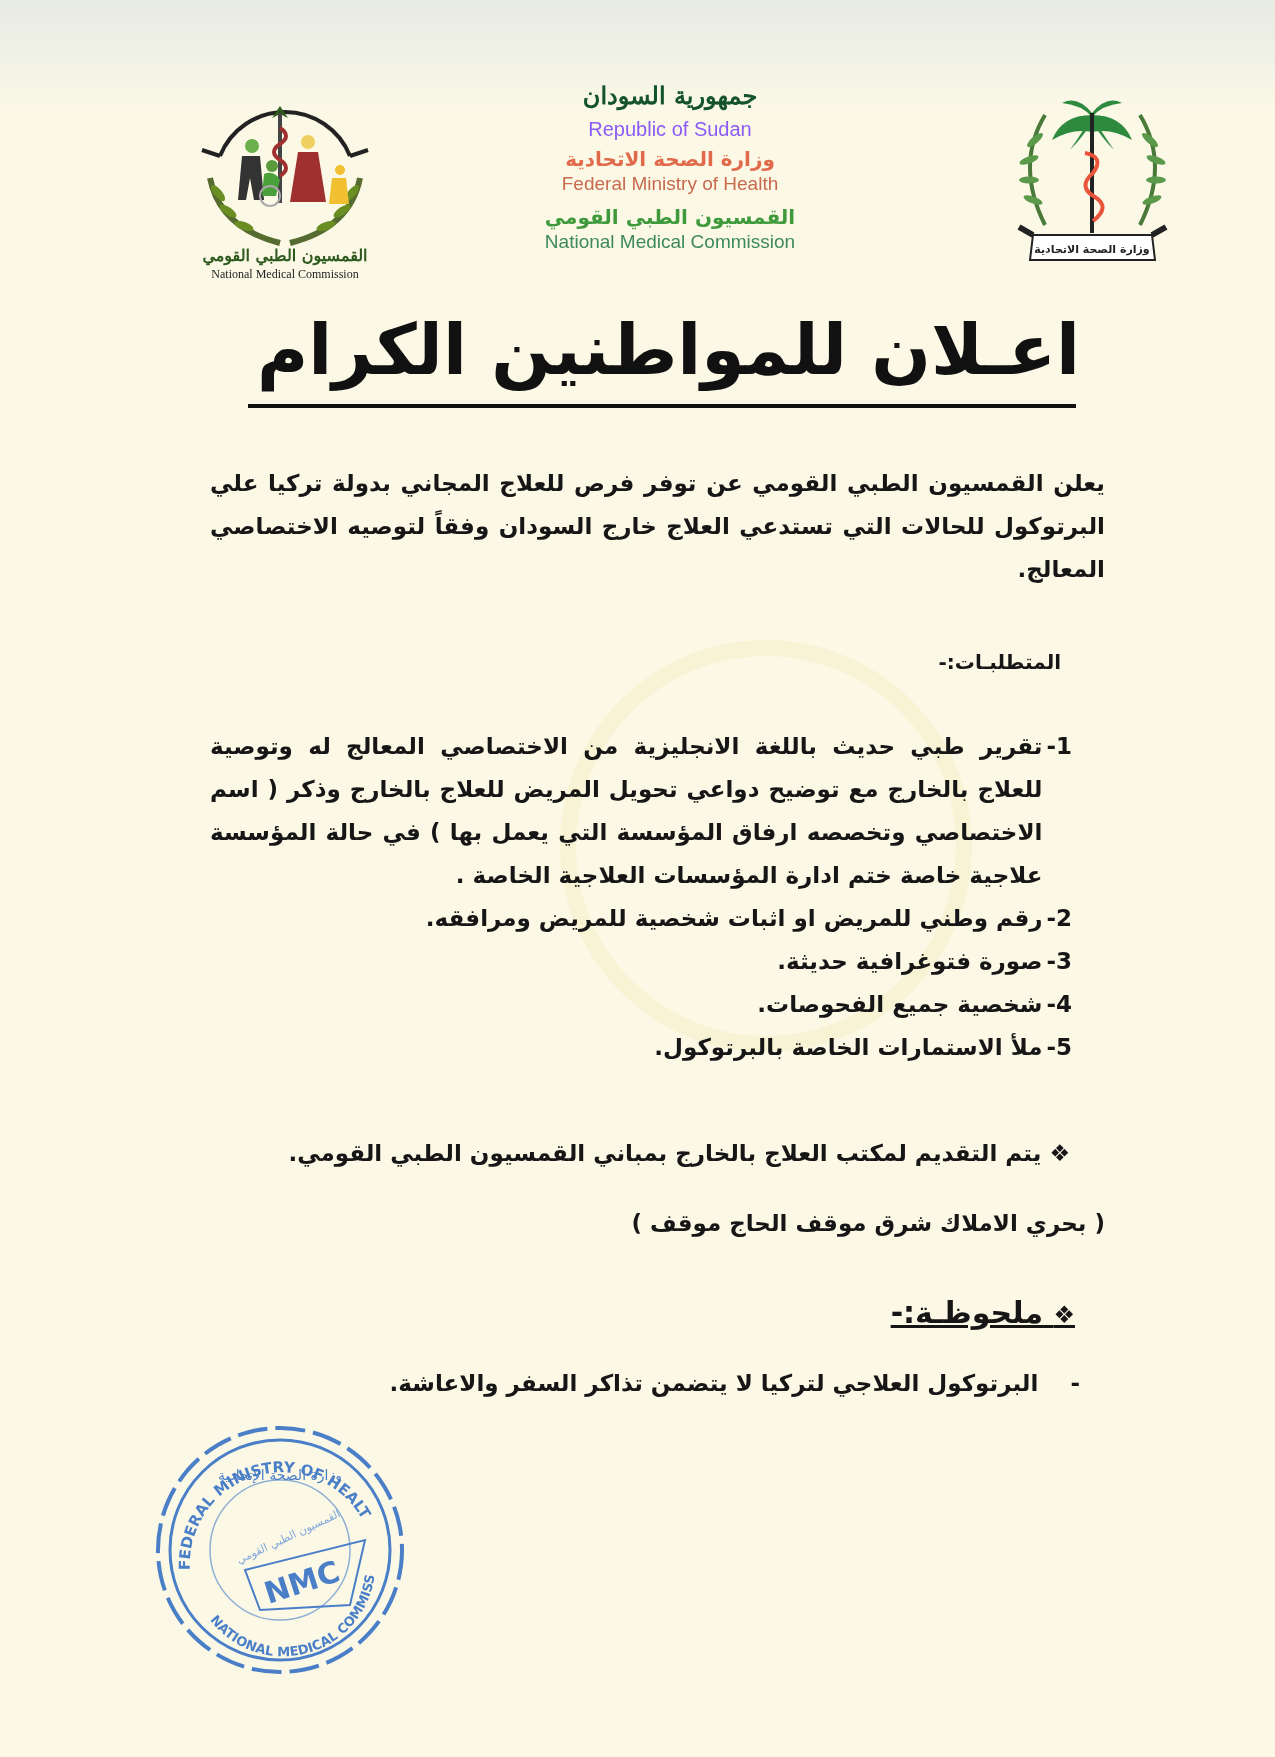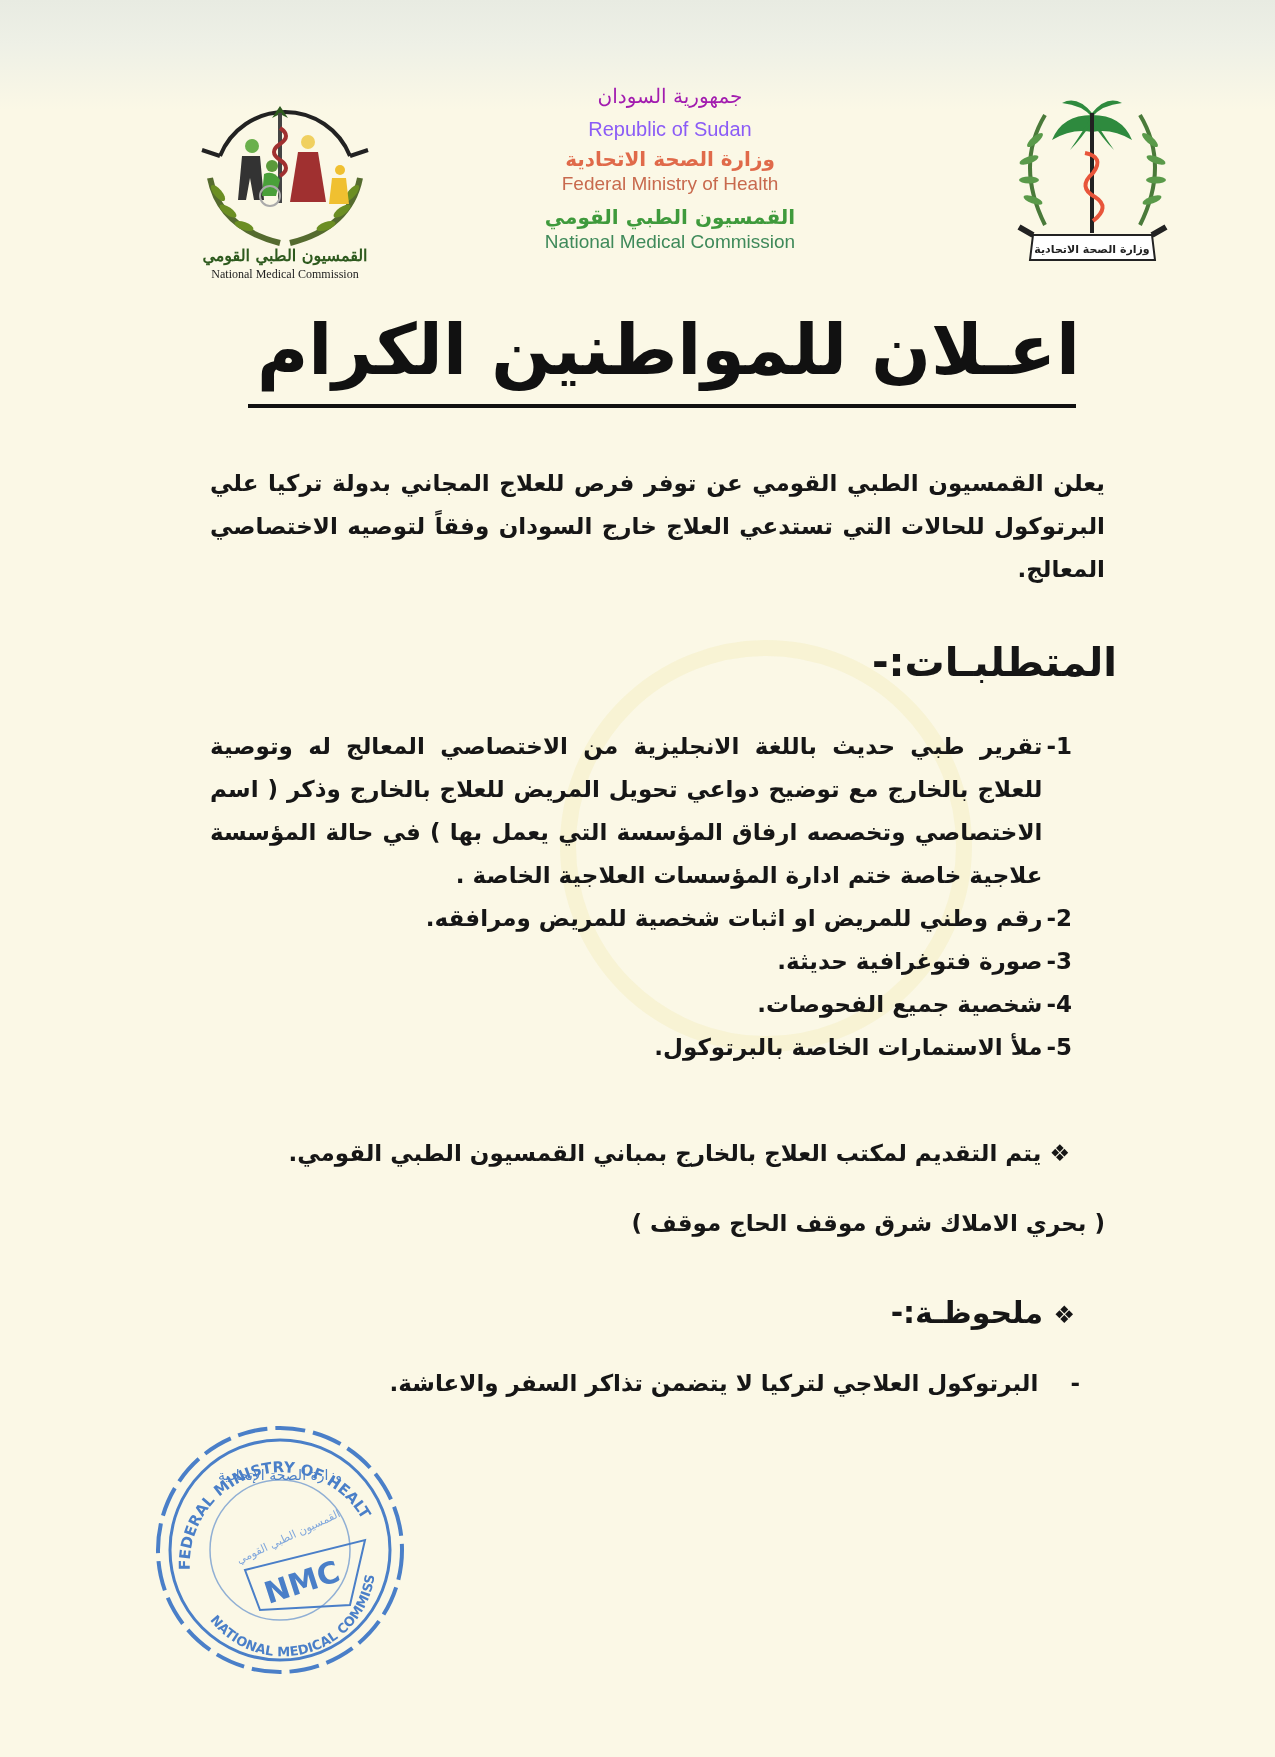--- a/index.html
+++ b/index.html
@@ -17,21 +17,21 @@
     position: absolute; left: 560px; top: 640px; width: 380px; height: 380px;
     border-radius: 50%;
     border: 16px solid rgba(235,228,150,0.22);
   }
   .logo-left { position: absolute; left: 180px; top: 78px; width: 210px; height: 205px; }
   .logo-right { position: absolute; left: 1005px; top: 85px; width: 175px; height: 185px; }
   .header-center {
     position: absolute; left: 480px; top: 78px; width: 380px; text-align: center;
   }
   .hc-calligraphy {
-    font-family: "DejaVu Serif", serif; font-size: 20px; color: #a21caf; font-weight: normal;
+    font-family: "DejaVu Serif", serif; font-size: 24px; color: #14532d; font-weight: bold;
     height: 36px; line-height: 36px;
   }
   .hc-republic { font-family: "Liberation Sans", sans-serif; font-size: 20px; color: #8b5cf6; margin-top: 4px; }
   .hc-ministry-ar { font-family: "DejaVu Sans", sans-serif; font-size: 20px; color: #e06a4a; font-weight: bold; margin-top: 6px; }
   .hc-ministry-en { font-family: "Liberation Sans", sans-serif; font-size: 19px; color: #c86a4e; margin-top: 2px; }
   .hc-nmc-ar { font-family: "DejaVu Sans", sans-serif; font-size: 20px; color: #3f9a3c; font-weight: bold; margin-top: 10px; }
   .hc-nmc-en { font-family: "Liberation Sans", sans-serif; font-size: 19px; color: #3f8a5a; margin-top: 2px; }
 
   .title {
     position: absolute; left: 240px; top: 300px; width: 840px; 
@@ -39,28 +39,28 @@
     font-size: 70px; font-weight: bold; color: #111; letter-spacing: 2px;
     line-height: 100px;
   }
   .title-rule { position: absolute; left: 248px; top: 404px; width: 828px; height: 4px; background: #111; }
 
   .body-text {
     position: absolute; direction: rtl; text-align: right;
     font-family: "DejaVu Sans", sans-serif; font-weight: bold; font-size: 23px; color: #161616;
   }
   .intro { left: 210px; top: 462px; width: 895px; line-height: 43px; text-align: justify; text-align-last: right; }
-  .req-heading { left: 812px; top: 640px; width: 305px; font-size: 40px; line-height: 44px; }
+  .req-heading { left: 756px; top: 640px; width: 305px; font-size: 20px; line-height: 44px; }
   .req-list { left: 210px; top: 725px; width: 862px; line-height: 43px; }
   .req-item { display: flex; direction: rtl; }
   .req-num { white-space: nowrap; margin-left: 4px; }
   .req-text { flex: 1; text-align: justify; text-align-last: right; }
   .apply { left: 280px; top: 1130px; width: 790px; line-height: 46px; }
   .address { left: 280px; top: 1200px; width: 825px; line-height: 46px; }
-  .note-heading { left: 800px; top: 1290px; width: 275px; font-size: 30px; line-height: 46px; }
+  .note-heading { left: 800px; top: 1290px; width: 275px; font-size: 30px; line-height: 46px; text-decoration: underline; }
   .note-text { left: 280px; top: 1360px; width: 800px; line-height: 46px; }
 
   .stamp { position: absolute; left: 150px; top: 1420px; width: 260px; height: 260px; }
 </style>
 </head>
 <body>
 
 <div class="top-wave"></div>
 <div class="wm"></div>
 

